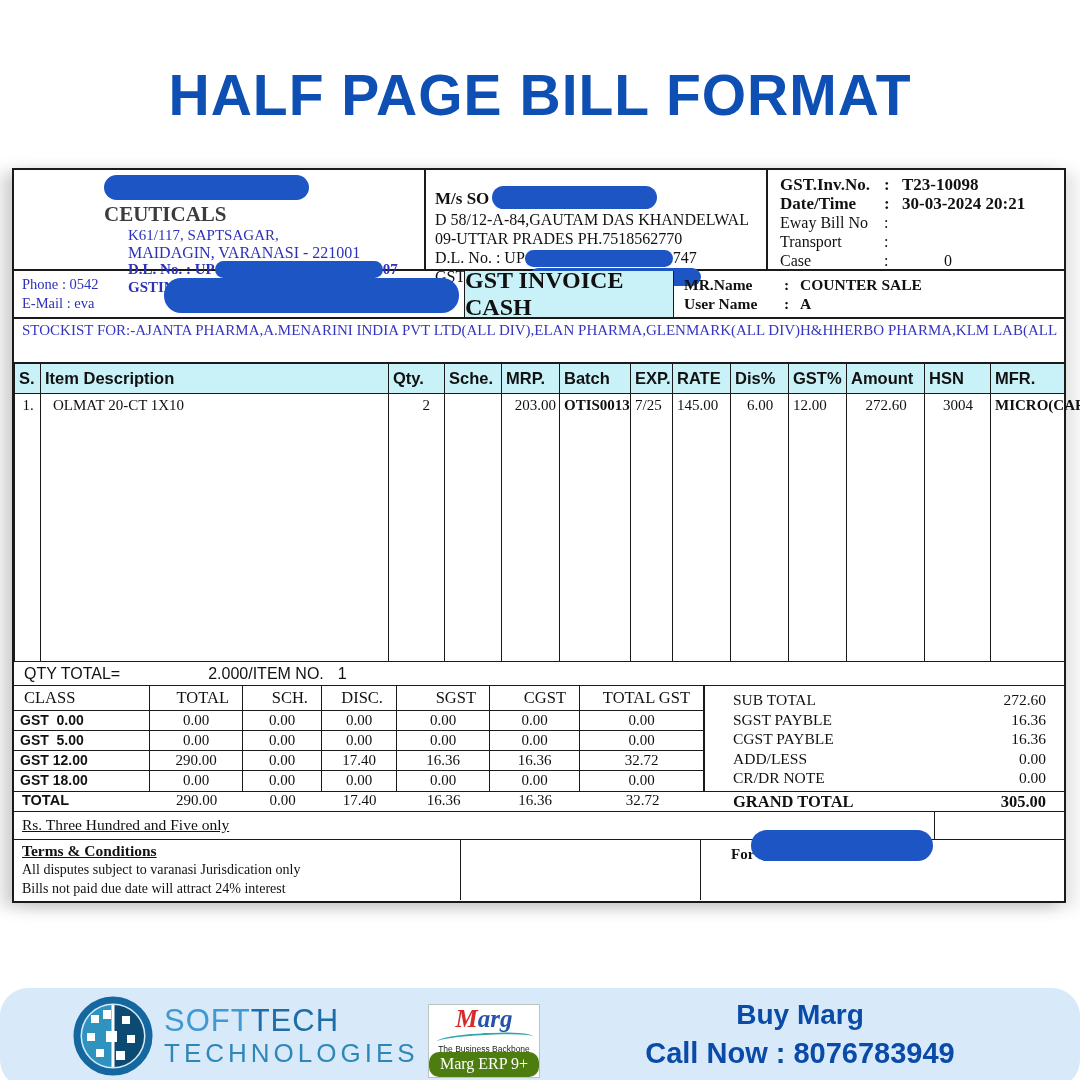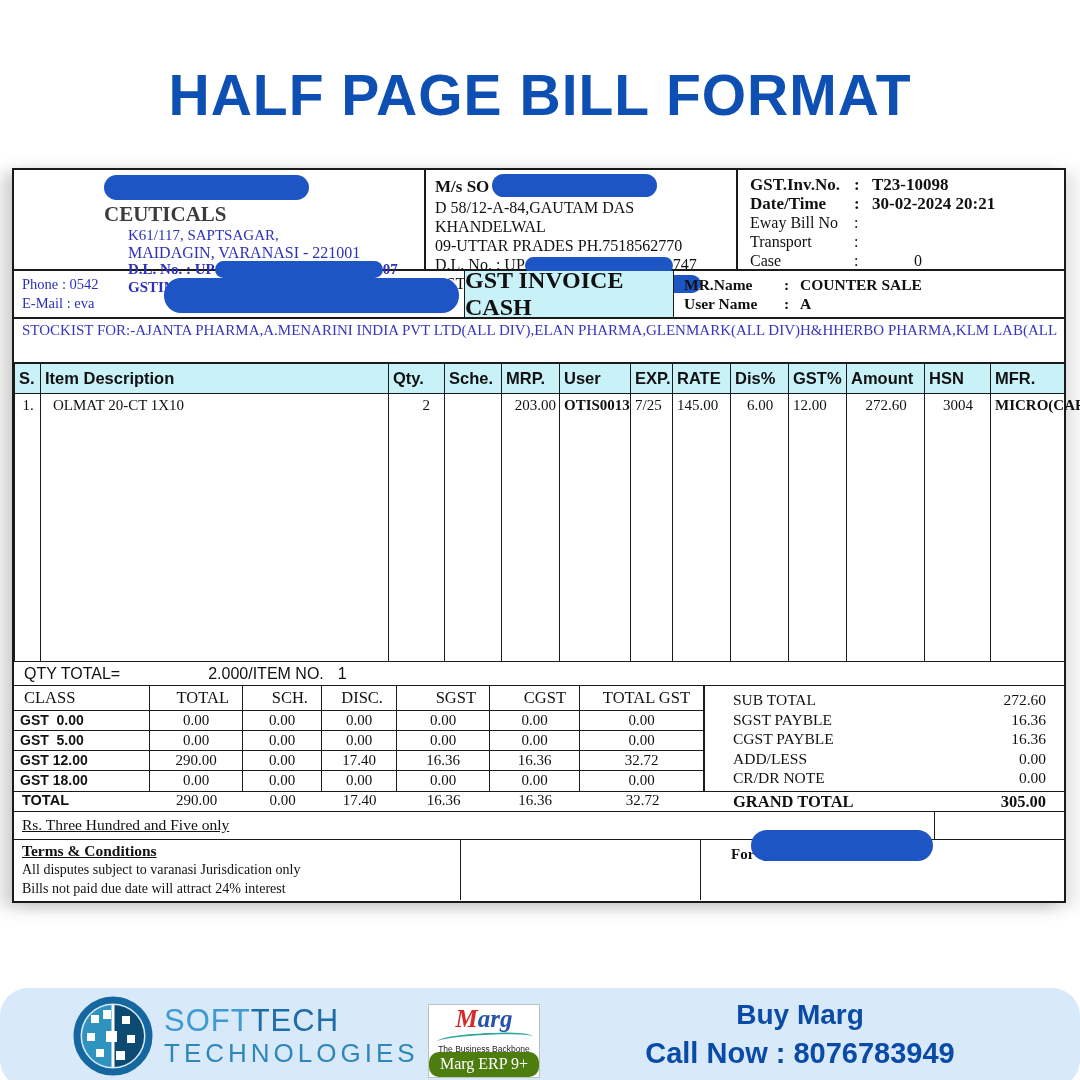--- a/index.html
+++ b/index.html
@@ -21,21 +21,21 @@
   }
   .pill{ display:inline-block; background:#1d55c5; border-radius:20px; vertical-align:-4px; }
 
   
   .hrow1{ display:flex; height:101px; border-bottom:2px solid #1a1a1a; }
   .seller{ width:412px; border-right:2px solid #1a1a1a; padding-top:5px; }
   .s-name{ margin-left:90px; font-weight:bold; font-size:21px; color:#3c3c3c; line-height:26px; }
   .s-line{ margin-left:114px; color:#2d31b8; font-size:15px; line-height:17px; }
   .s-line2{ font-size:16px; }
   .s-bold{ font-weight:bold; }
-  .buyer{ width:312px; border-right:2px solid #1a1a1a; padding:4px 8px 0 9px; font-size:16px; }
+  .buyer{ width:342px; border-right:2px solid #1a1a1a; padding:16px 8px 0 9px; font-size:16px; }
   .b-name{ font-weight:bold; font-size:17px; line-height:22px; }
   .b-line{ line-height:19px; }
   .meta{ flex:1; padding:5px 4px 0 12px; }
   .meta-row{ display:flex; line-height:19px; font-size:16px; }
   .meta-bold{ font-weight:bold; font-size:17px; }
   .m-label{ width:104px; }
   .m-sep{ width:18px; }
   .m-val{ flex:1; }
   .m-ind{ padding-left:42px; }
 
@@ -187,21 +187,21 @@
 
     <div class="meta">
       <div class="meta-row meta-bold">
         <span class="m-label">GST.Inv.No.</span>
           <span class="m-sep">:</span>
           <span class="m-val">T23-10098</span>
       </div>
       <div class="meta-row meta-bold">
         <span class="m-label">Date/Time</span>
           <span class="m-sep">:</span>
-          <span class="m-val">30-02-2024 20:21</span>
+          <span class="m-val">30-03-2024 20:21</span>
       </div>
       <div class="meta-row">
         <span class="m-label">Eway Bill No</span>
           <span class="m-sep">:</span>
           <span class="m-val"></span>
       </div>
       <div class="meta-row">
         <span class="m-label">Transport</span>
           <span class="m-sep">:</span>
           <span class="m-val"></span>
@@ -253,21 +253,21 @@
         <col style="width:66px">
         <col style="width:74px">
     </colgroup>
     <tbody>
         <tr>
       <th>S.</th>
       <th>Item Description</th>
       <th class="al-r">Qty.</th>
       <th class="al-r">Sche.</th>
       <th class="al-r">MRP.</th>
-      <th class="al-c">User</th>
+      <th class="al-c">Batch</th>
       <th>EXP.</th>
       <th class="al-r">RATE</th>
       <th class="al-c">Dis%</th>
       <th class="al-c">GST%</th>
       <th class="al-r">Amount</th>
       <th>HSN</th>
       <th class="al-c">MFR.</th>
     </tr>
     <tr>
       <td class="al-c">1.</td>

